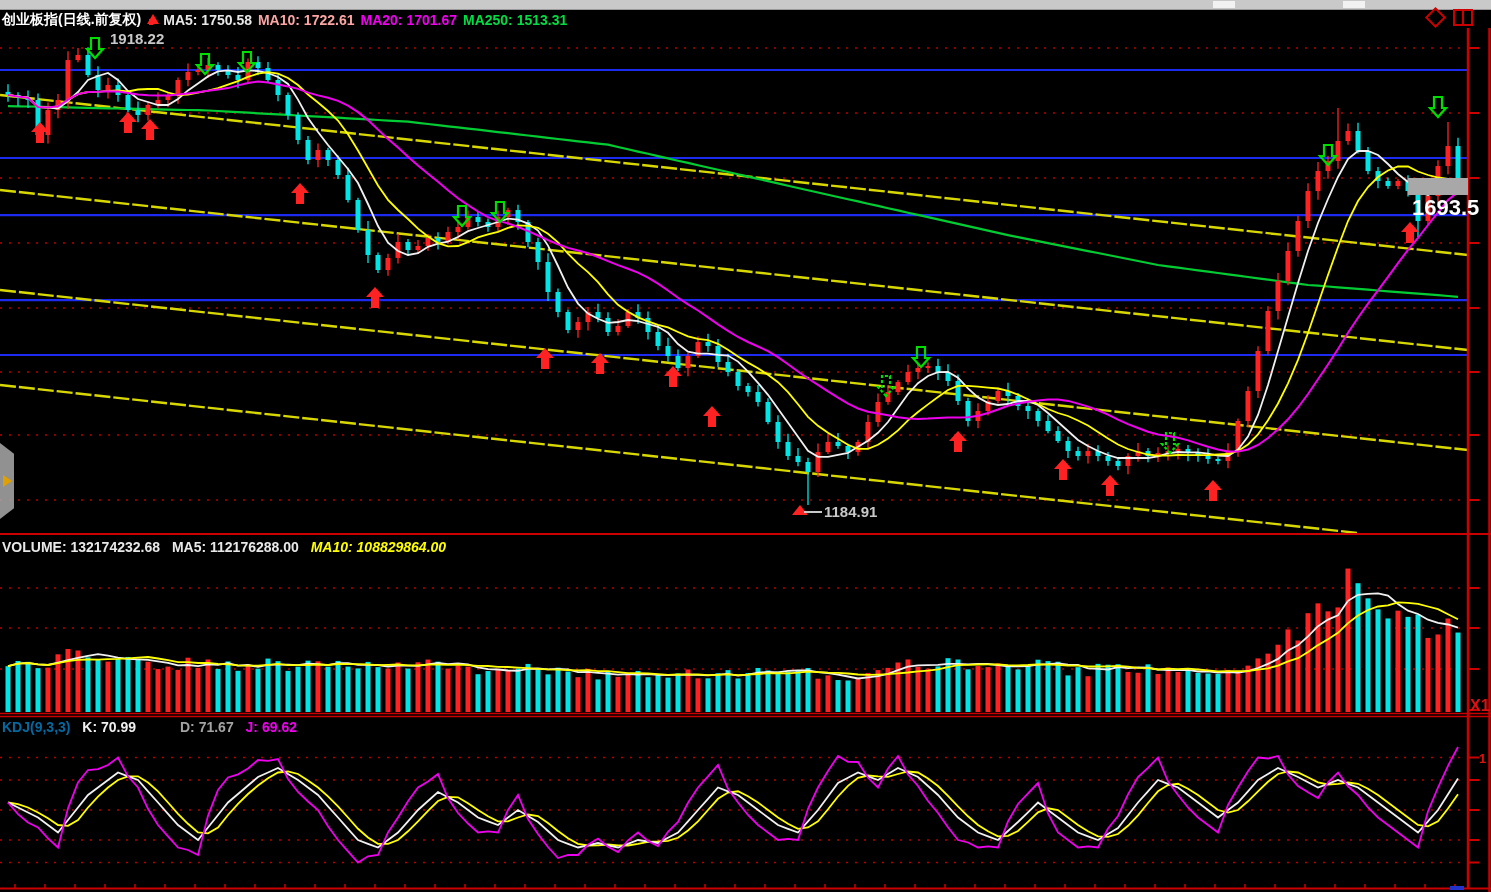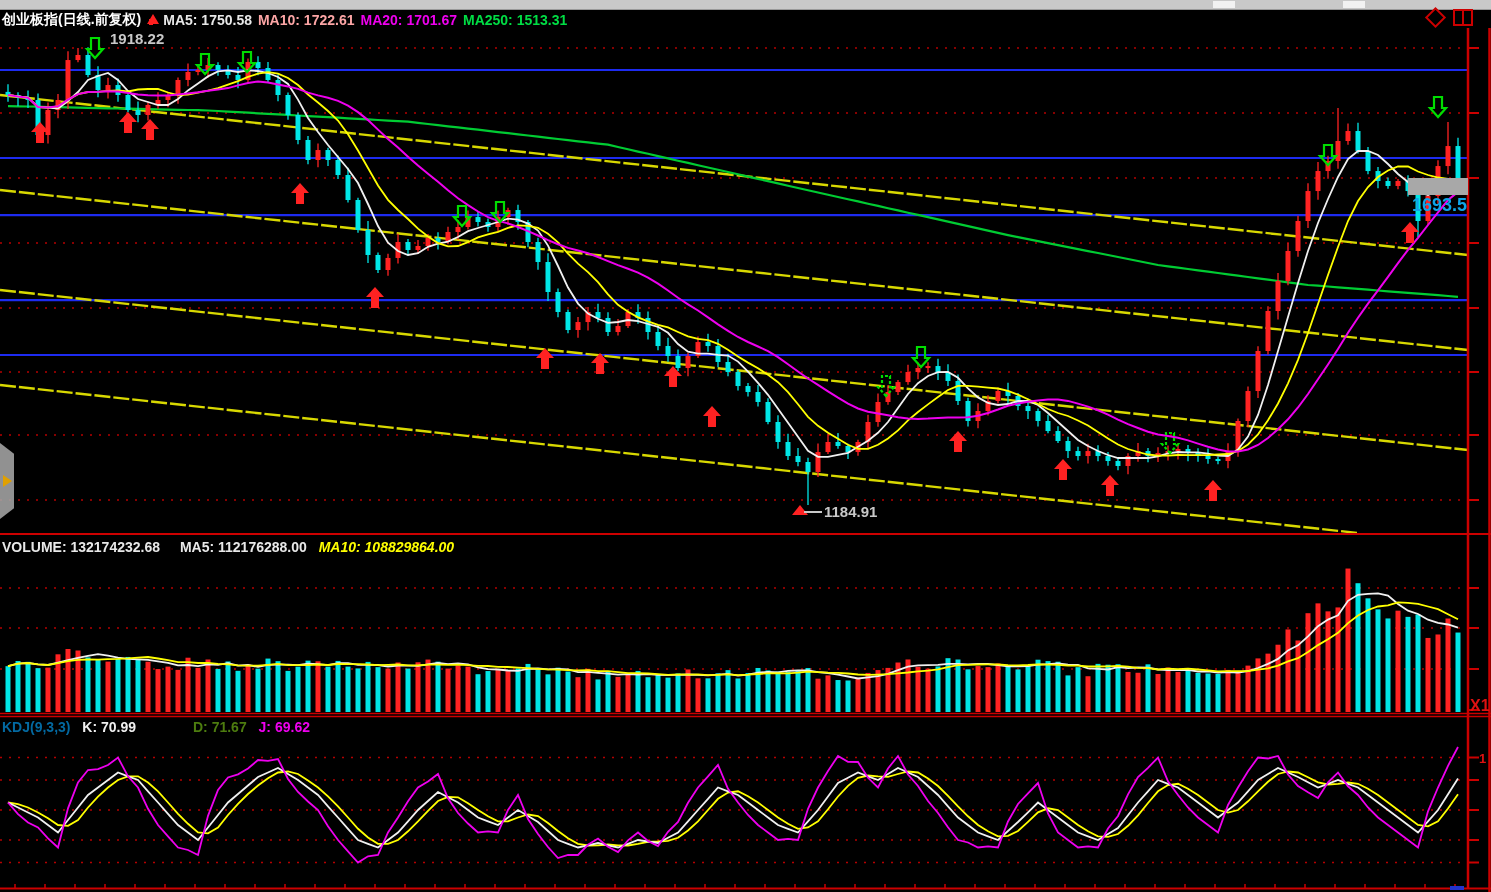--- a/index.html
+++ b/index.html
@@ -15,21 +15,21 @@
        border-right:6px solid transparent;border-bottom:10px solid #ff2020;position:relative;top:-1px;}
   .uparrow-stem{display:inline-block;width:4px;height:6px;background:#ff2020;margin-left:-10px;margin-right:4px;}
   #hdr-icons{right:18px;top:9px;display:flex;gap:10px;align-items:center;}
   .diamond-icon{width:11px;height:11px;border:2px solid #cc0000;transform:rotate(45deg);}
   .win-icon{width:16px;height:13px;border:2px solid #cc0000;display:flex;}
   .win-icon span{flex:1;border-right:2px solid #cc0000;}
   .win-icon span:last-child{border-right:none;}
   .panel-header{font-size:14px;font-weight:bold;white-space:nowrap;}
   .annot{color:#c8c8c8;font-size:15px;font-weight:bold;}
   #price-marker-box{background:#a8a8a8;}
-  #price-marker-label{color:#0ea5e9;font-size:18px;font-weight:bold;}
+  #price-marker-label{color:#ffffff;font-size:22px;font-weight:bold;}
   .axis-label{color:#dd1111;font-size:16px;font-weight:bold;}
   #left-handle{left:0;top:443px;width:14px;height:76px;background:rgba(165,165,165,.88);
       clip-path:polygon(0 0,100% 14%,100% 86%,0 100%);display:flex;align-items:center;justify-content:center;}
   #left-handle .tri{width:0;height:0;border-top:6px solid transparent;border-bottom:6px solid transparent;
       border-left:9px solid #e0a000;}
   svg{position:absolute;left:0;top:0;}
 </style>
 </head>
 <body>
 <div id="app">
@@ -658,32 +658,32 @@
         <line x1="1468" y1="810" x2="1479" y2="810" stroke="#cc0000" stroke-width="2"></line>
         <line x1="1468" y1="840" x2="1479" y2="840" stroke="#cc0000" stroke-width="2"></line>
         <line x1="1468" y1="862.5" x2="1479" y2="862.5" stroke="#cc0000" stroke-width="2"></line>
         <rect x="1450" y="886" width="14" height="4" fill="#2233cc"></rect>
       </g>
     </svg>
 
 <div class="abs panel-header" style="left:2px;top:539px;">
   <span class="ma-seg" style="color: rgb(232, 232, 232);">
     <span>VOLUME:</span> <span>132174232.68</span></span>
-  <span class="ma-seg" style="margin-left: 16px; color: rgb(232, 232, 232);">
+  <span class="ma-seg" style="margin-left: 8px; color: rgb(232, 232, 232);">
     <span>MA5:</span> <span>112176288.00</span></span>
   <span class="ma-seg" style="margin-left: 8px; color: rgb(255, 255, 0); font-style: italic;">
     <span>MA10:</span> <span>108829864.00</span></span>
 </div>
 
 <div class="abs panel-header" style="left:2px;top:719px;">
   <span class="ma-seg" style="color: #0369a1;">
     <span>KDJ(9,3,3)</span></span>
   <span class="ma-seg" style="margin-left: 8px; color: rgb(240, 240, 240);">
     <span>K:</span> <span>70.99</span></span>
-  <span class="ma-seg" style="margin-left: 13px; color: #4d7c0f; padding-left: 40px;">
+  <span class="ma-seg" style="margin-left: 0; color: #a3a3a3; padding-left: 40px;">
     <span>D:</span> <span>71.67</span></span>
   <span class="ma-seg" style="margin-left: 8px; color: rgb(238, 0, 238);">
     <span>J:</span> <span>69.62</span></span>
 </div>
 
 <div class="abs annot" style="left:110px;top:30px;">1918.22</div>
 <div class="abs annot" style="left:824px;top:503px;">1184.91</div>
 <div id="price-marker-box" class="abs" style="left:1408px;top:178px;width:60px;height:17px;"></div>
 <div id="price-marker-label" class="abs" style="left:1412px;top:195px;">1693.5</div>
 <div class="abs axis-label" style="left:1470px;top:697px;">X1</div>

